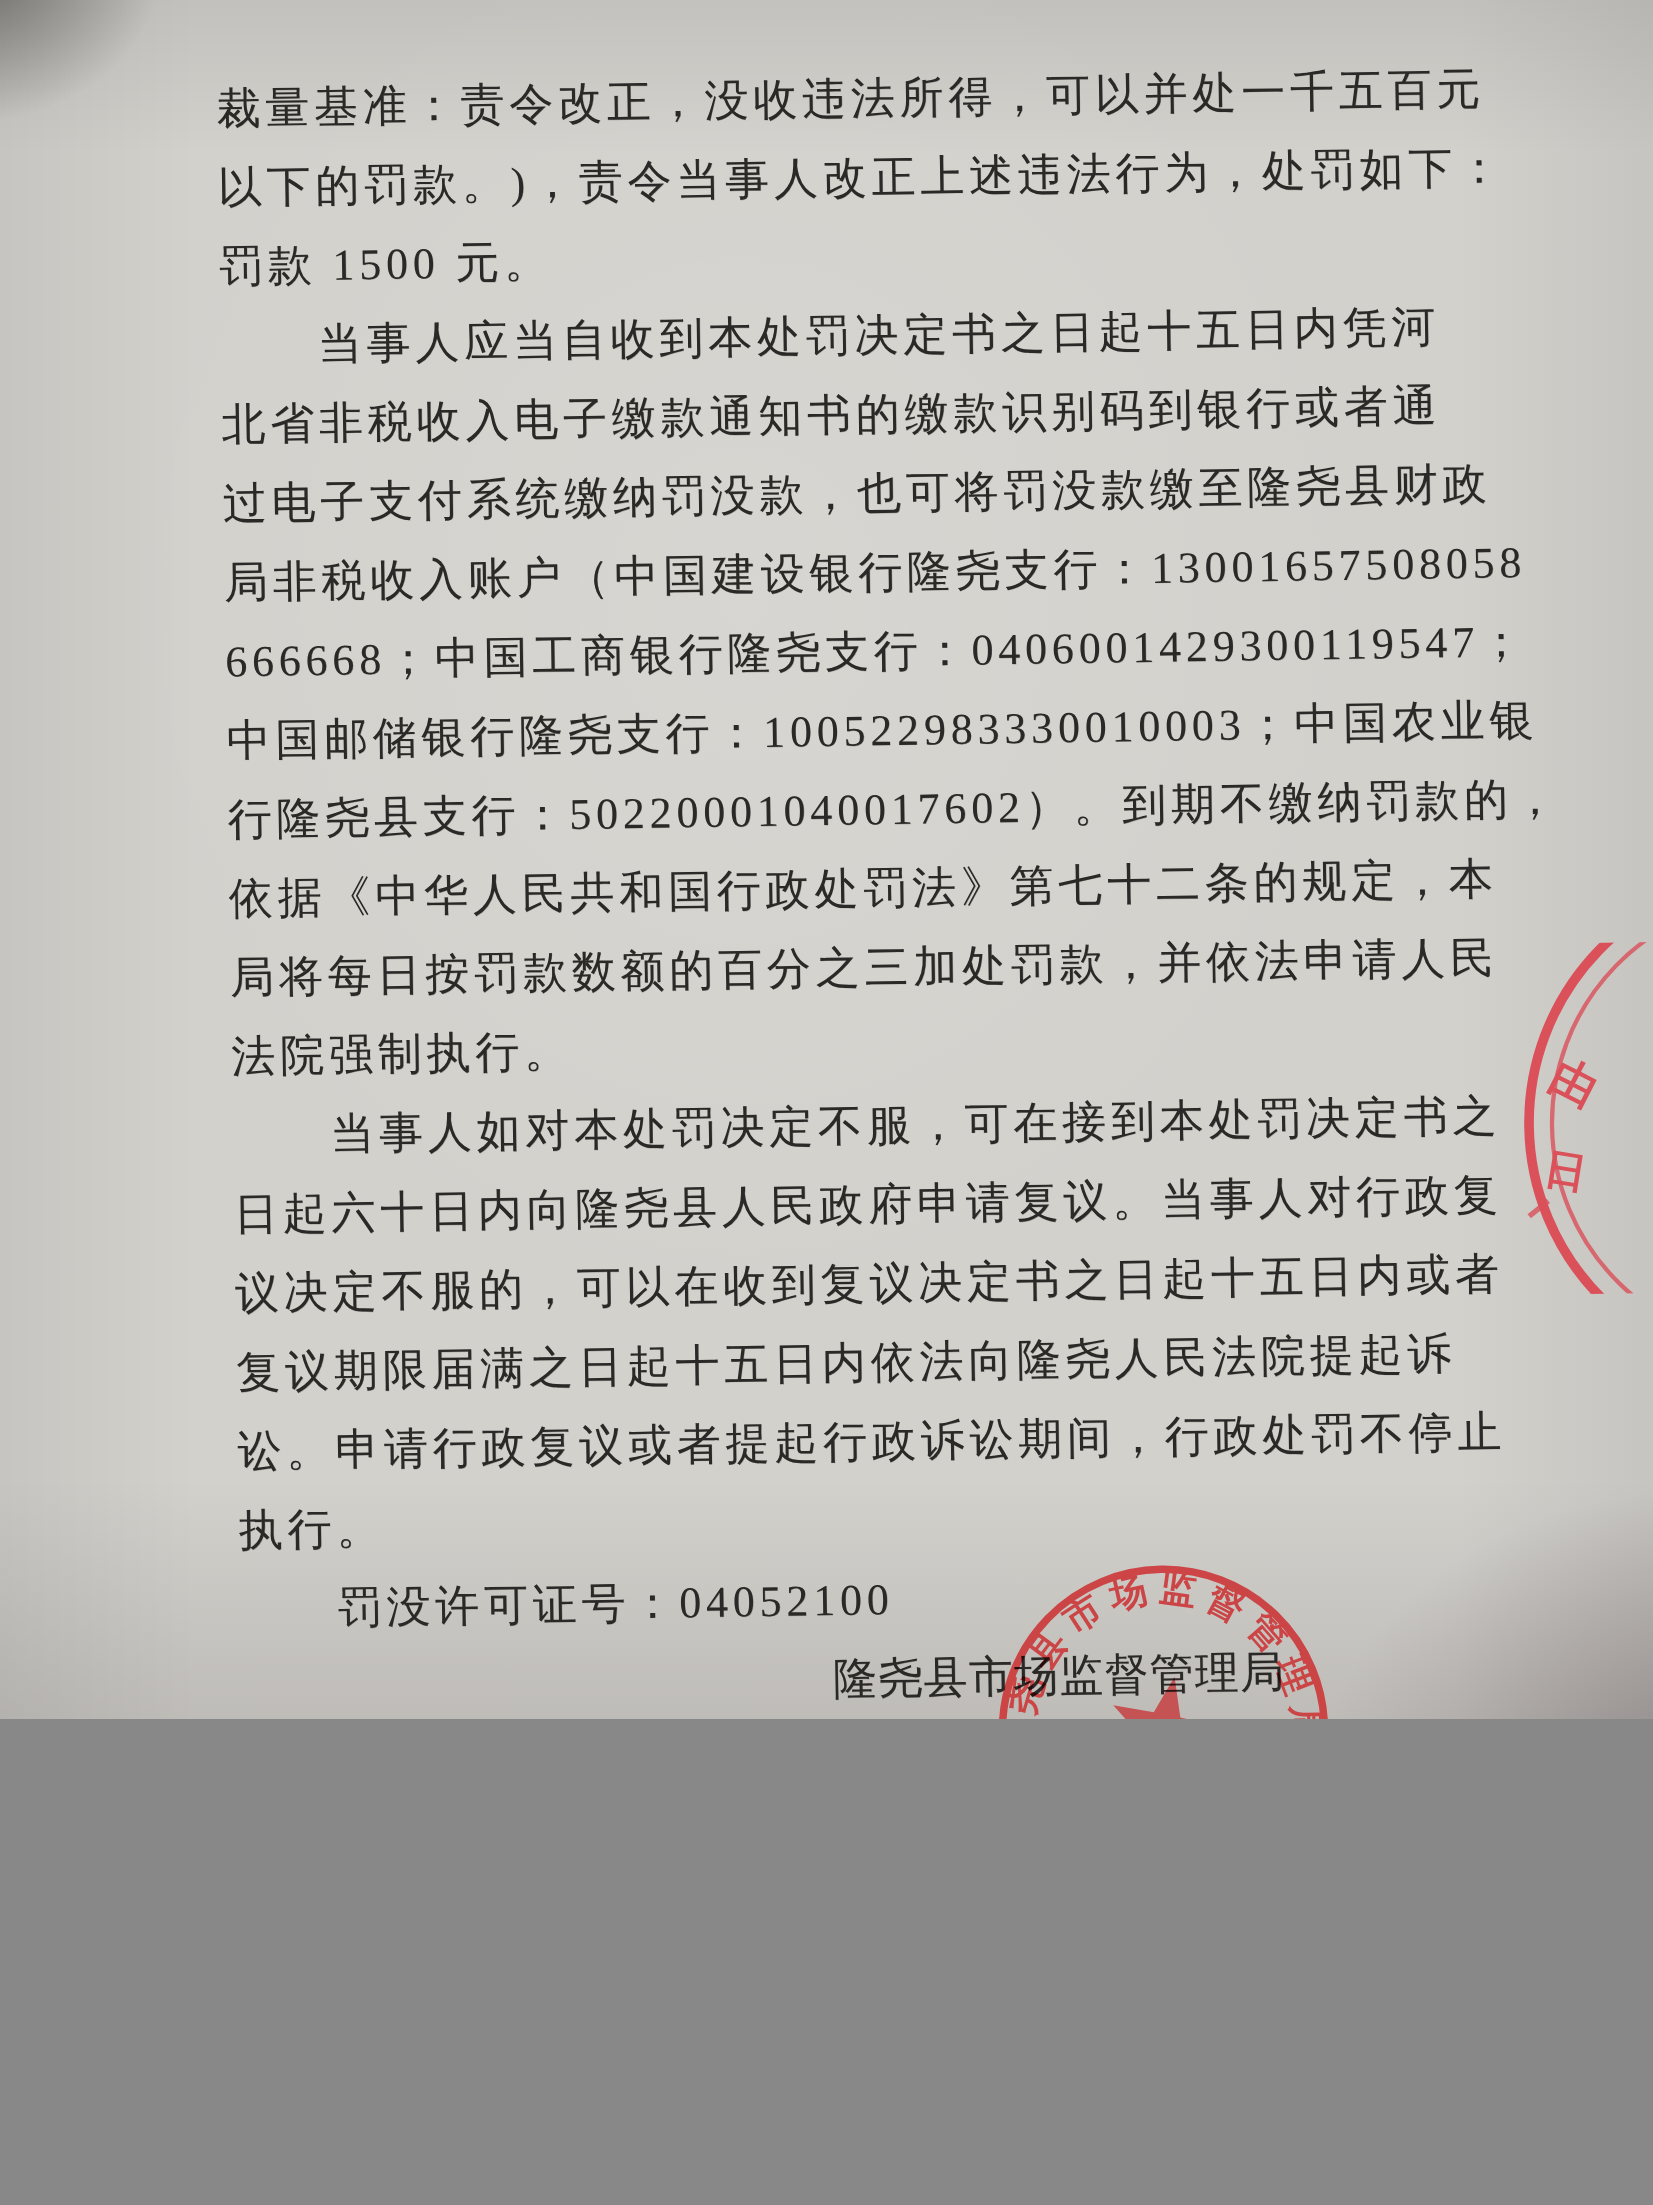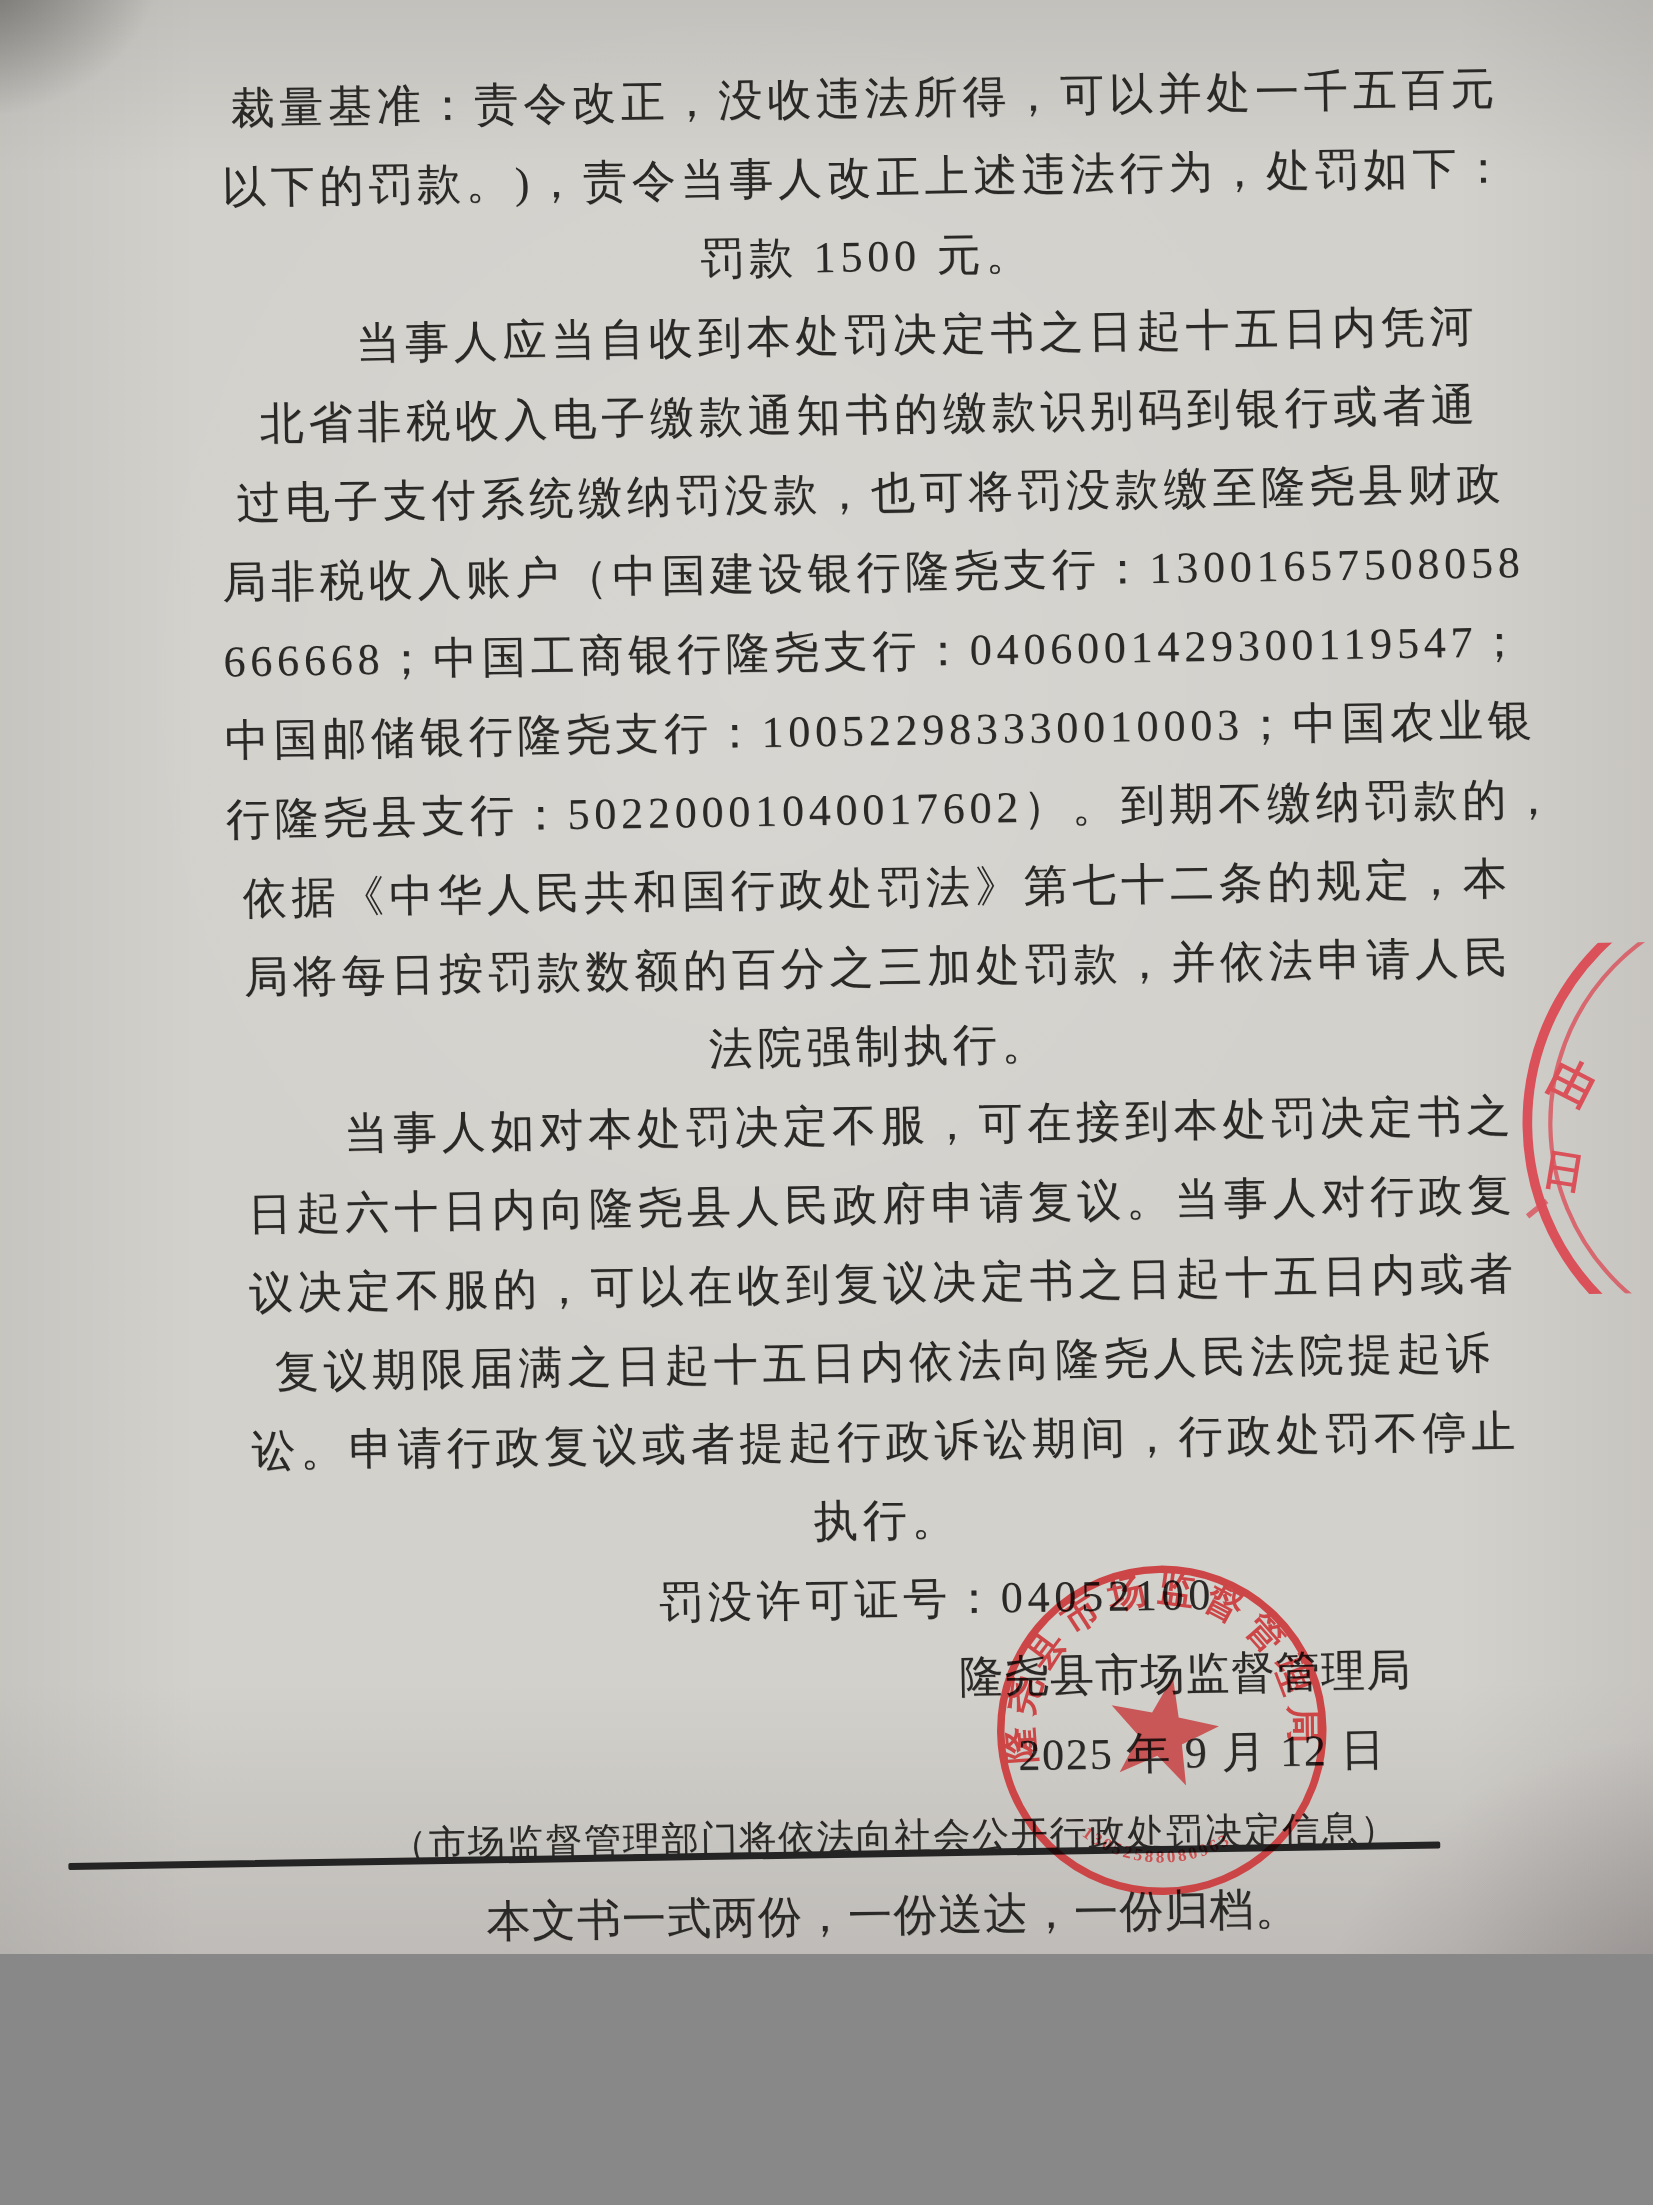--- a/index.html
+++ b/index.html
@@ -1,28 +1,27 @@
 <!DOCTYPE html>
 <html style="font-size:9.7px"><head>
 <meta charset="utf-8">
 <style>
   html,body{margin:0;padding:0;background:#888;}
   .page{
     position:relative;
-    width:1654px;height:1954px;
+    width:1654px;height:1719px;
     overflow:hidden;
     font-family:"Liberation Serif","DejaVu Serif",serif;
     background:
       radial-gradient(314px 254px at -2% -2%, rgba(28,26,24,.50), rgba(28,26,24,0) 62%),
       radial-gradient(592px 459px at 103% 104%, rgba(62,50,56,.30), rgba(62,50,56,0) 65%),
       linear-gradient(to bottom, rgba(0,0,0,.08), rgba(0,0,0,0) 9%, rgba(0,0,0,0) 86%, rgba(45,38,42,.12)),
       linear-gradient(to right, rgba(0,0,0,.06), rgba(0,0,0,0) 12%, rgba(0,0,0,0) 88%, rgba(40,32,38,.07)),
       radial-gradient(907px 1028px at 45% 35%, rgba(255,255,255,.10), rgba(255,255,255,0) 72%),
       #d3d1cc;
-    text-align: center;
   }
   .content{position:absolute;inset:0;transform:rotate(-0.9deg);transform-origin:50% 45%;}
   .textblock{
     position:absolute;left:227px;top:60px;width:1300px;
     color:#2b2927;
     text-shadow:0.4px 0.4px 0.5px rgba(70,66,60,.35);
   }
   .line{height:79px;line-height:79px;font-size:44px;letter-spacing:4.8px;white-space:nowrap;}
   .sign{padding-left:592px;letter-spacing:1.2px;}
   .date{padding-left:623px;letter-spacing:1.8px;}

